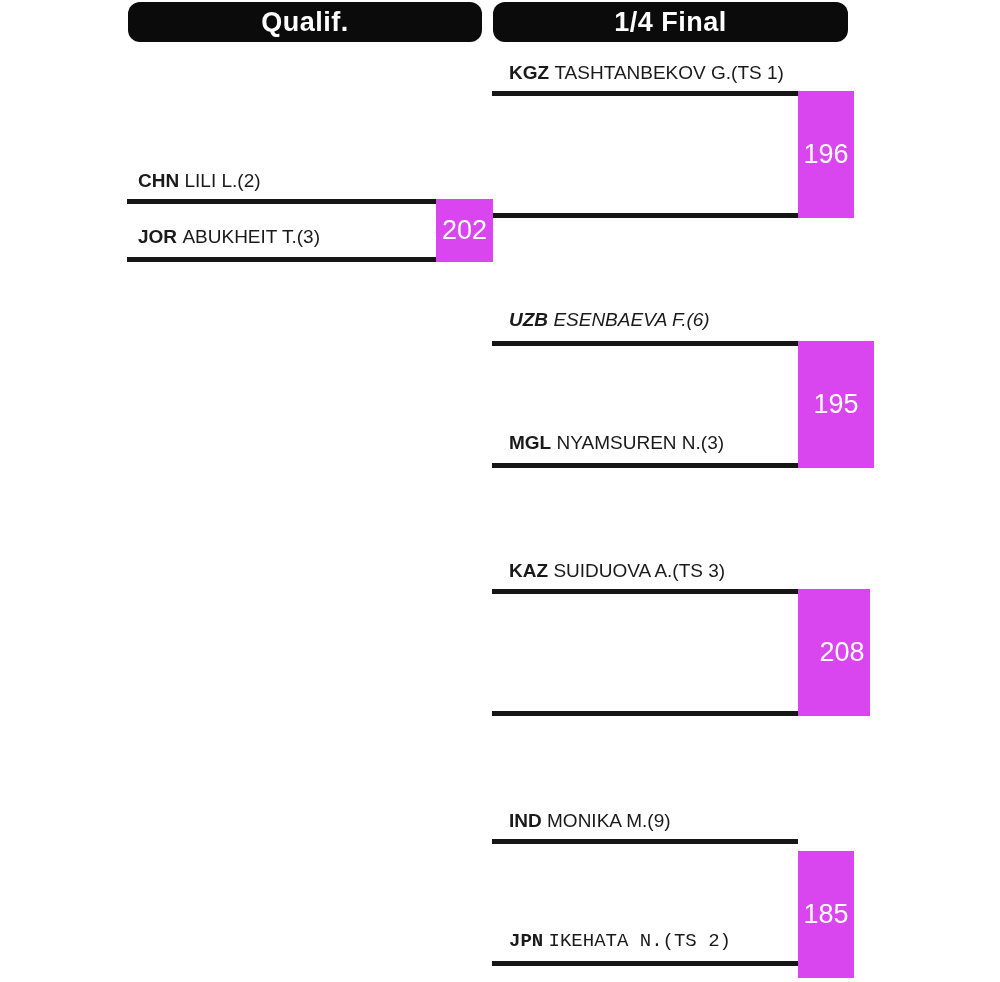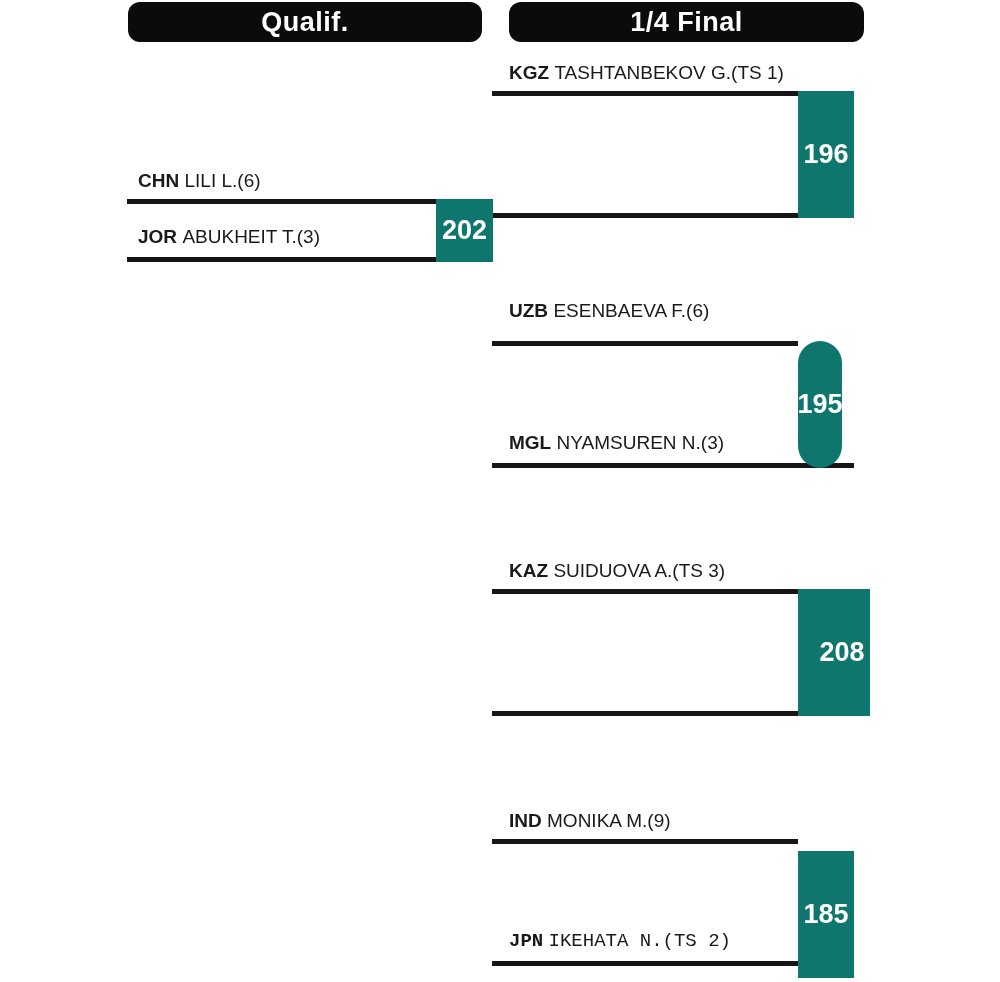--- a/index.html
+++ b/index.html
@@ -40,72 +40,72 @@
     line-height: 26px;
     color: #1a1a1a;
     white-space: nowrap;
   }
   .cc {
     font-weight: 700;
     margin-right: 0.28em;
   }
   .scorebox {
     position: absolute;
-    background: #0f766e;
+    background: #d946ef;
     display: flex;
     align-items: center;
     justify-content: center;
     color: #ffffff;
     font-size: 27px;
-    font-weight: 700;
+    font-weight: 400;
     z-index: 2;
   }
 </style>
 </head>
 <body>
 
 <div class="stage">
 
   <div class="hdr" style="left:128px;width:354px;">
     <span>Qualif.</span>
   </div>
-  <div class="hdr" style="left:493px;width:355px;margin-left:16px;">
+  <div class="hdr" style="left:493px;width:355px;">
     <span>1/4 Final</span>
   </div>
 
   <div class="athlete" style="left:138px;top:168px;">
-    <span class="cc">CHN</span><span>LILI L.(6)</span>
+    <span class="cc">CHN</span><span>LILI L.(2)</span>
   </div>
   <div class="bline" style="left:127px;top:199px;width:366px;"></div>
   <div class="athlete" style="left:138px;top:224px;">
     <span class="cc">JOR</span><span>ABUKHEIT T.(3)</span>
   </div>
   <div class="bline" style="left:127px;top:257px;width:366px;"></div>
   <div class="scorebox" style="left:436px;top:199px;width:57px;height:63px;">
     <span>202</span>
   </div>
 
   <div class="athlete" style="left:509px;top:60px;">
     <span class="cc">KGZ</span><span>TASHTANBEKOV G.(TS 1)</span>
   </div>
   <div class="bline" style="left:492px;top:91px;width:306px;"></div>
   <div class="bline" style="left:493px;top:213px;width:361px;"></div>
   <div class="scorebox" style="left:798px;top:91px;width:56px;height:127px;">
     <span>196</span>
   </div>
 
-  <div class="athlete" style="left:509px;top:298px;">
+  <div class="athlete" style="left:509px;top:307px;font-style:italic;">
     <span class="cc">UZB</span><span>ESENBAEVA F.(6)</span>
   </div>
   <div class="bline" style="left:492px;top:341px;width:306px;"></div>
   <div class="athlete" style="left:509px;top:430px;">
     <span class="cc">MGL</span><span>NYAMSUREN N.(3)</span>
   </div>
   <div class="bline" style="left:492px;top:463px;width:362px;"></div>
-  <div class="scorebox" style="left:798px;top:341px;width:44px;height:127px;border-radius:22px;">
+  <div class="scorebox" style="left:798px;top:341px;width:76px;height:127px;">
     <span>195</span>
   </div>
 
   <div class="athlete" style="left:509px;top:558px;">
     <span class="cc">KAZ</span><span>SUIDUOVA A.(TS 3)</span>
   </div>
   <div class="bline" style="left:492px;top:589px;width:306px;"></div>
   <div class="bline" style="left:492px;top:711px;width:362px;"></div>
   <div class="scorebox" style="left:798px;top:589px;width:56px;height:127px;padding-left:16px;">
     <span>208</span>

